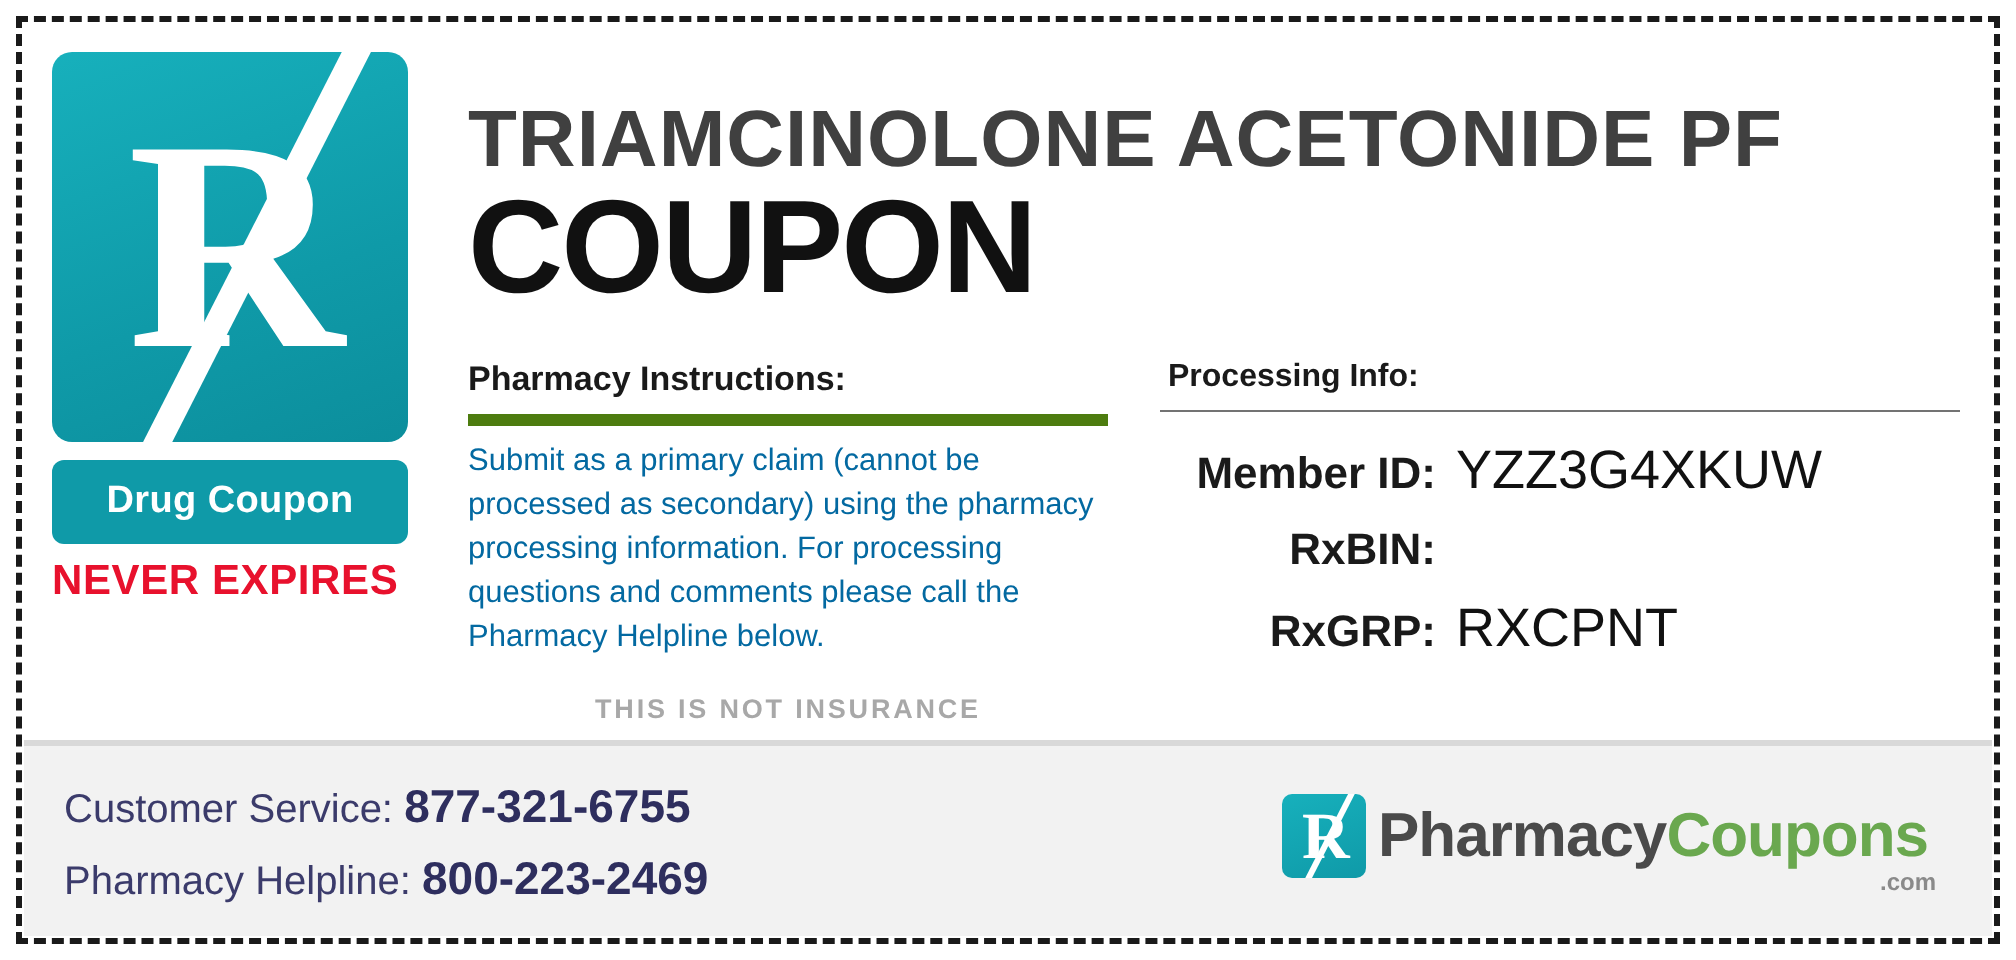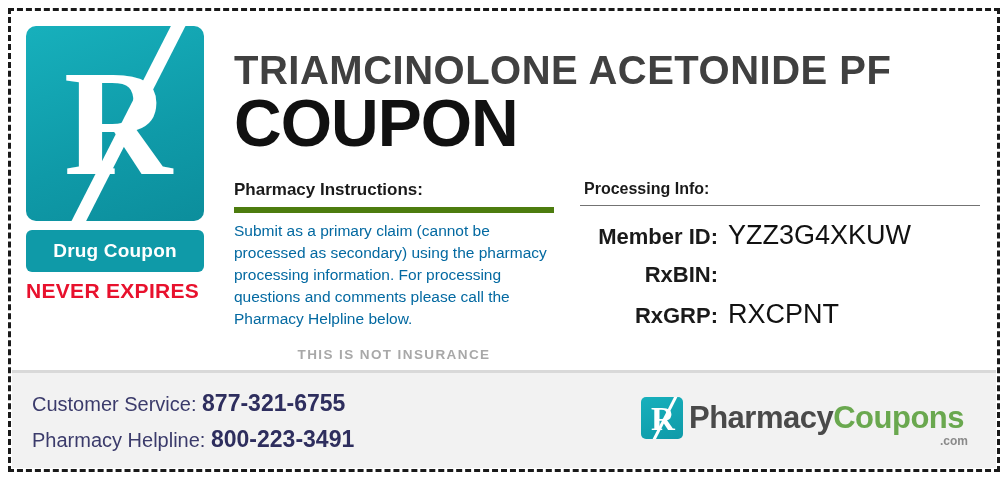--- a/index.html
+++ b/index.html
@@ -341,21 +341,21 @@
     <div class="divider"></div>
 
     <div class="bottom">
       <div class="phones">
         <div class="phone-line">
           <span>Customer Service:</span>
           <span class="num">877-321-6755</span>
         </div>
         <div class="phone-line">
           <span>Pharmacy Helpline:</span>
-          <span class="num">800-223-3491</span>
+          <span class="num">800-223-2469</span>
         </div>
       </div>
 
       <div class="brand">
         <div class="brand-rx">
           <div class="g">R</div>
           <div class="sl"></div>
         </div>
         <div class="brand-wrap">
           <span class="brand-text brand-pharmacy">Pharmacy</span><span class="brand-text brand-coupons">Coupons</span>

